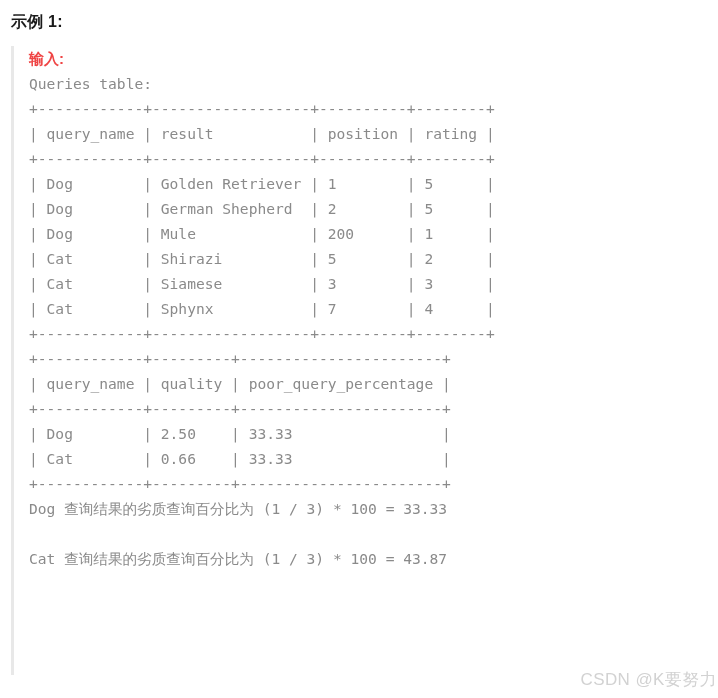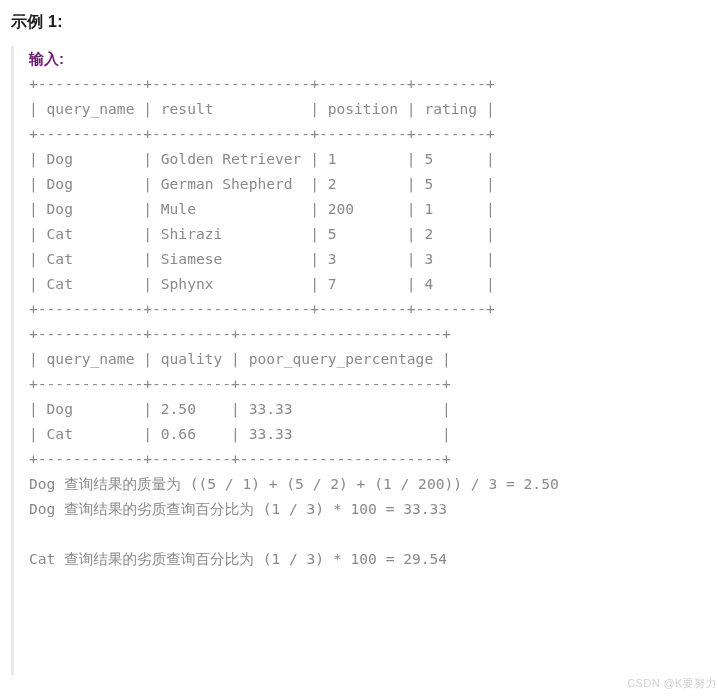--- a/index.html
+++ b/index.html
@@ -47,21 +47,21 @@
     position: absolute;
     left: 29px;
     top: 46px;
     width: 680px;
   }
 
   .label {
     font-family: "Liberation Sans", sans-serif;
     font-size: 15px;
     font-weight: bold;
-    color: #701a75;
+    color: #ef4444;
     line-height: 25px;
     margin: 0;
     padding: 0;
     white-space: pre;
   }
 
   .mono-block {
     font-family: "DejaVu Sans Mono", "Liberation Mono", monospace;
     font-size: 14.6px;
     line-height: 25px;
@@ -89,39 +89,40 @@
 
   .explain-gap {
     height: 25px;
   }
 
   .watermark {
     position: absolute;
     right: 20px;
     bottom: 7px;
     font-family: "Liberation Sans", sans-serif;
-    font-size: 11px;
+    font-size: 17px;
     color: #d2d2d2;
     white-space: pre;
     letter-spacing: 0.4px;
   }
 </style>
 </head>
 <body>
 
 <div class="page">
 
   <div class="section-title">示例 1:</div>
 
   <div class="quote-rule"></div>
 
   <div class="content">
 
     <div class="label">输入:</div>
 
+    <div class="mono-block">Queries table:</div>
 
     <div class="mono-block">+------------+------------------+----------+--------+
 | query_name | result           | position | rating |
 +------------+------------------+----------+--------+
 | Dog        | Golden Retriever | 1        | 5      |
 | Dog        | German Shepherd  | 2        | 5      |
 | Dog        | Mule             | 200      | 1      |
 | Cat        | Shirazi          | 5        | 2      |
 | Cat        | Siamese          | 3        | 3      |
 | Cat        | Sphynx           | 7        | 4      |
@@ -130,27 +131,26 @@
 
     <div class="mono-block">+------------+---------+-----------------------+
 | query_name | quality | poor_query_percentage |
 +------------+---------+-----------------------+
 | Dog        | 2.50    | 33.33                 |
 | Cat        | 0.66    | 33.33                 |
 +------------+---------+-----------------------+</div>
 
 
     <div class="explain-block">
-      <div class="explain-line">Dog 查询结果的质量为 ((5 / 1) + (5 / 2) + (1 / 200)) / 3 = 2.50</div>
       <div class="explain-line">Dog 查询结果的劣质查询百分比为 (1 / 3) * 100 = 33.33</div>
     </div>
 
     <div class="explain-gap"></div>
 
     <div class="explain-block">
-      <div class="explain-line">Cat 查询结果的劣质查询百分比为 (1 / 3) * 100 = 29.54</div>
+      <div class="explain-line">Cat 查询结果的劣质查询百分比为 (1 / 3) * 100 = 43.87</div>
     </div>
 
   </div>
 
   <div class="watermark">CSDN @K要努力</div>
 
 </div>
 
 </body></html>

